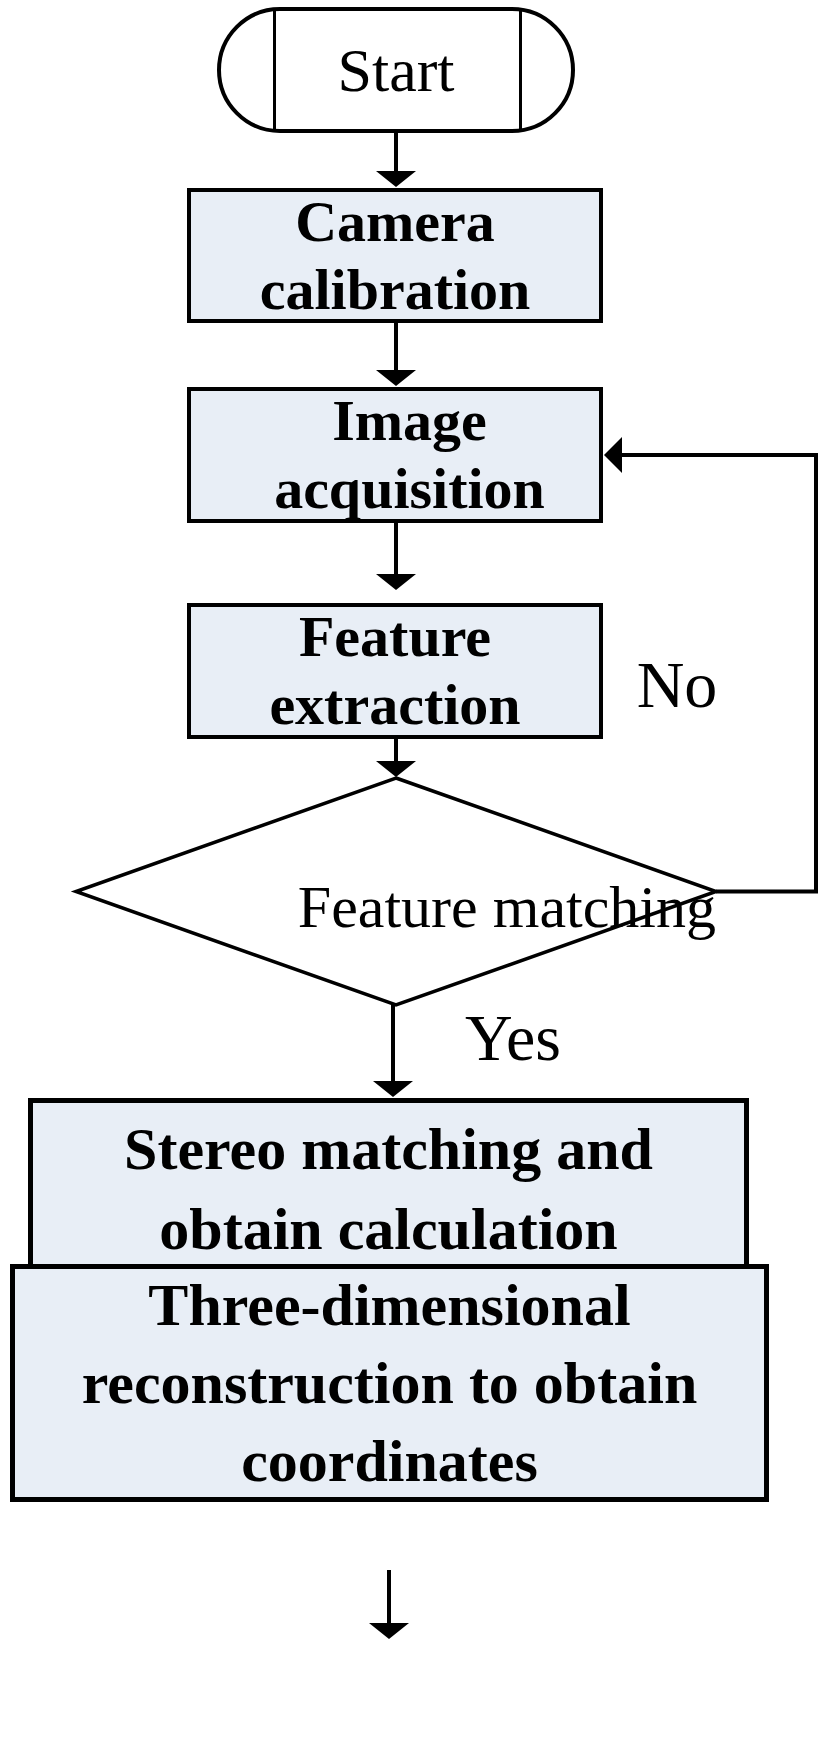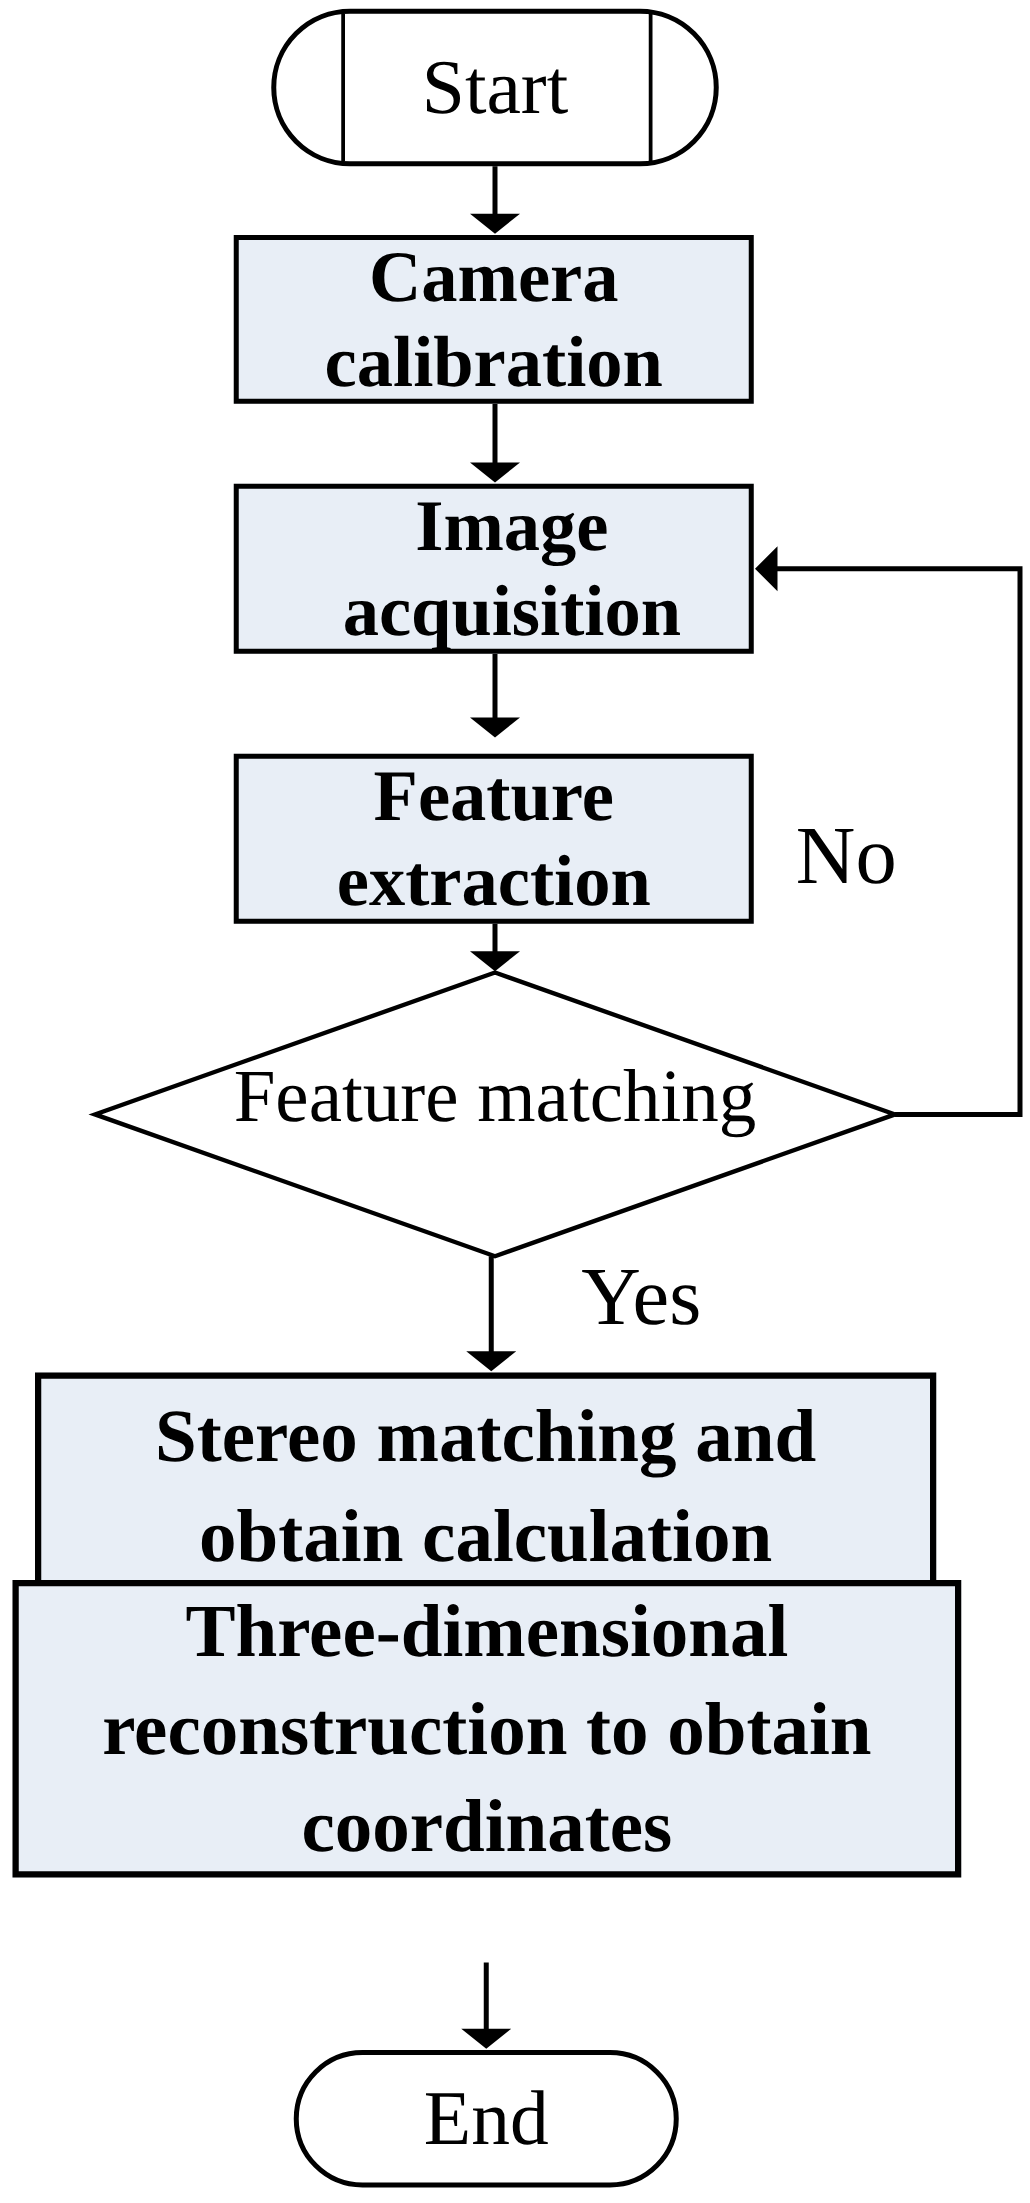--- a/index.html
+++ b/index.html
@@ -70,25 +70,26 @@
   .process.extraction  { left: 187px; top: 591px;  width: 416px; height: 136px; margin-top: 12px; }
   .process.stereo {
     left: 28px; top: 1098px; width: 721px; height: 182px;
     border-width: 5px; font-size: 60px; line-height: 80px;
   }
   .process.recon {
     left: 10px; top: 1264px; width: 759px; height: 238px;
     border-width: 5px; font-size: 60px; line-height: 78px;
   }
   .decision-label {
-    left: 76px; top: 764px;
+    left: 76px; top: 794px;
     width: 640px; height: 227px;
     font-size: 60px;
     background: transparent;
     border: none;
+    justify-content: flex-end;
   }
   .branch-label {
     position: absolute;
     z-index: 2;
     font-size: 66px;
     display: flex;
     align-items: center;
     justify-content: center;
   }
   .branch-label.no  { left: 612px; top: 613px;  width: 130px; height: 80px; margin-top: 32px; }
@@ -195,17 +196,14 @@
     <span class="label">Stereo matching and
 obtain calculation</span>
   </div>
 
   <div class="node process recon">
     <span class="label">Three-dimensional
 reconstruction to obtain
 coordinates</span>
   </div>
 
-  <div class="node terminator end">
-    <span class="label">End</span>
-  </div>
 
 </div>
 
 </body></html>

